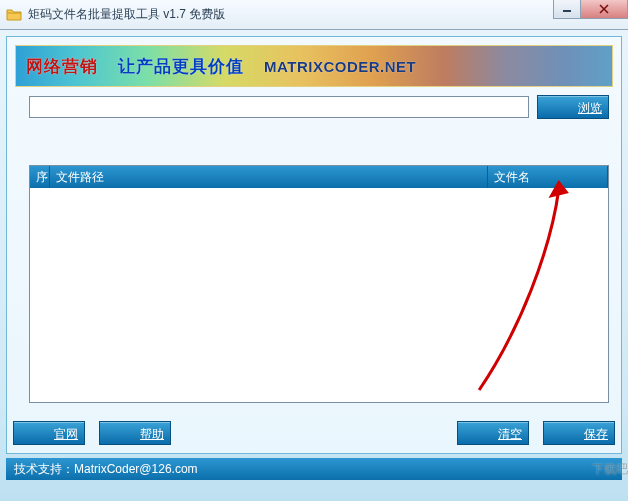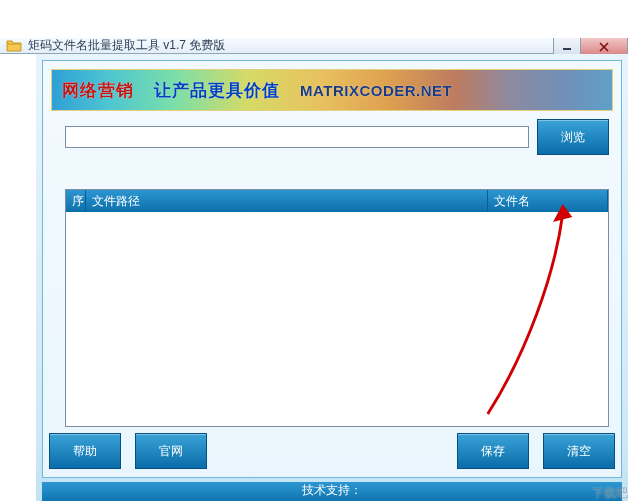--- a/index.html
+++ b/index.html
@@ -10,27 +10,26 @@
     font-family: "Microsoft YaHei", "SimSun", Arial, sans-serif;
     font-size: 12px;
     overflow: hidden;
     box-sizing: border-box;
   }
   *, *::before, *::after { box-sizing: inherit; }
 
   
   .titlebar {
     position: relative;
-    height: 16px;
+    height: 30px;
     background: linear-gradient(#f6fbff, #e4eef7);
     border-bottom: 1px solid #8fa5b8;
     display: flex;
     align-items: center;
     padding: 0 6px;
-    margin-top: 38px;
   }
   .title-icon {
     width: 16px; height: 16px;
     margin-right: 6px;
     display: flex; align-items: center; justify-content: center;
   }
   .title-text { color: #2a3f55; }
   .title-controls {
     position: absolute;
     right: 0; top: 0;
@@ -50,21 +49,20 @@
     border-bottom-right-radius: 0;
     background: linear-gradient(#f3c6c6, #d88080);
     color: #7a1010;
   }
 
   .client {
     position: relative;
     height: 471px;
     background: linear-gradient(#e8f4fc, #cfe9f6 80%, #bde0f1);
     padding: 6px;
-    margin-left: 36px;
   }
 
   .group {
     position: relative;
     height: 418px;
     border: 1px solid #6fb8da;
     background: linear-gradient(#f3faff, #eaf6fd);
   }
 
   
@@ -104,29 +102,30 @@
   .path-input {
     flex: 1;
     height: 22px;
     border: 1px solid #7a8fa3;
     background: #fff;
     padding: 0 4px;
   }
 
   .app-btn {
     min-width: 72px;
-    height: 36px;
+    height: 24px;
     background: linear-gradient(#3aa3d7, #0a6caa);
     border: 1px solid #064f80;
     color: #fff;
-    text-align: center;
+    text-align: right;
     line-height: 22px;
     box-shadow: inset 0 1px 0 rgba(255,255,255,0.35);
     font-size: 12px;
     cursor: pointer;
+    text-decoration: underline;
   }
 
   
   .grid {
     position: absolute;
     left: 22px; right: 12px;
     top: 128px;
     bottom: 50px;
     border: 1px solid #7a8fa3;
     background: #fff;
@@ -162,21 +161,20 @@
   .action-row .spacer { flex: 1; }
 
   .footer {
     margin-top: 4px;
     height: 22px;
     background: linear-gradient(#2d97d2, #0b6fab);
     color: #fff;
     display: flex;
     align-items: center;
     padding: 0 8px;
-    flex-direction: column;
   }
   .footer a { color: #fff; text-decoration: none; }
 
   
   .arrow-svg {
     position: absolute;
     left: 0; top: 0;
     width: 100%; height: 100%;
     pointer-events: none;
   }
@@ -234,31 +232,32 @@
     <div class="grid">
       <div class="grid-head">
         <div class="gh idx">序号</div>
         <div class="gh path">文件路径</div>
         <div class="gh name">文件名</div>
       </div>
       <div class="grid-body"></div>
     </div>
 
     <div class="action-row">
+      <button class="app-btn">官网</button>
       <button class="app-btn">帮助</button>
-      <button class="app-btn">官网</button>
       <span class="spacer"></span>
+      <button class="app-btn">清空</button>
       <button class="app-btn">保存</button>
-      <button class="app-btn">清空</button>
     </div>
 
   </div>
 
   <div class="footer">
     <span>技术支持：</span>
+    <a href="#">MatrixCoder@126.com</a>
   </div>
 
   <svg class="arrow-svg" viewBox="0 0 616 471" preserveAspectRatio="none">
     <path d="M470 360 C 510 300, 540 220, 548 160" stroke="#d10000" stroke-width="3" fill="none"></path>
     <path d="M548 150 l-10 18 l20 -5 z" fill="#d10000"></path>
   </svg>
 
   <div class="watermark">下载吧</div>
 </div>
 

